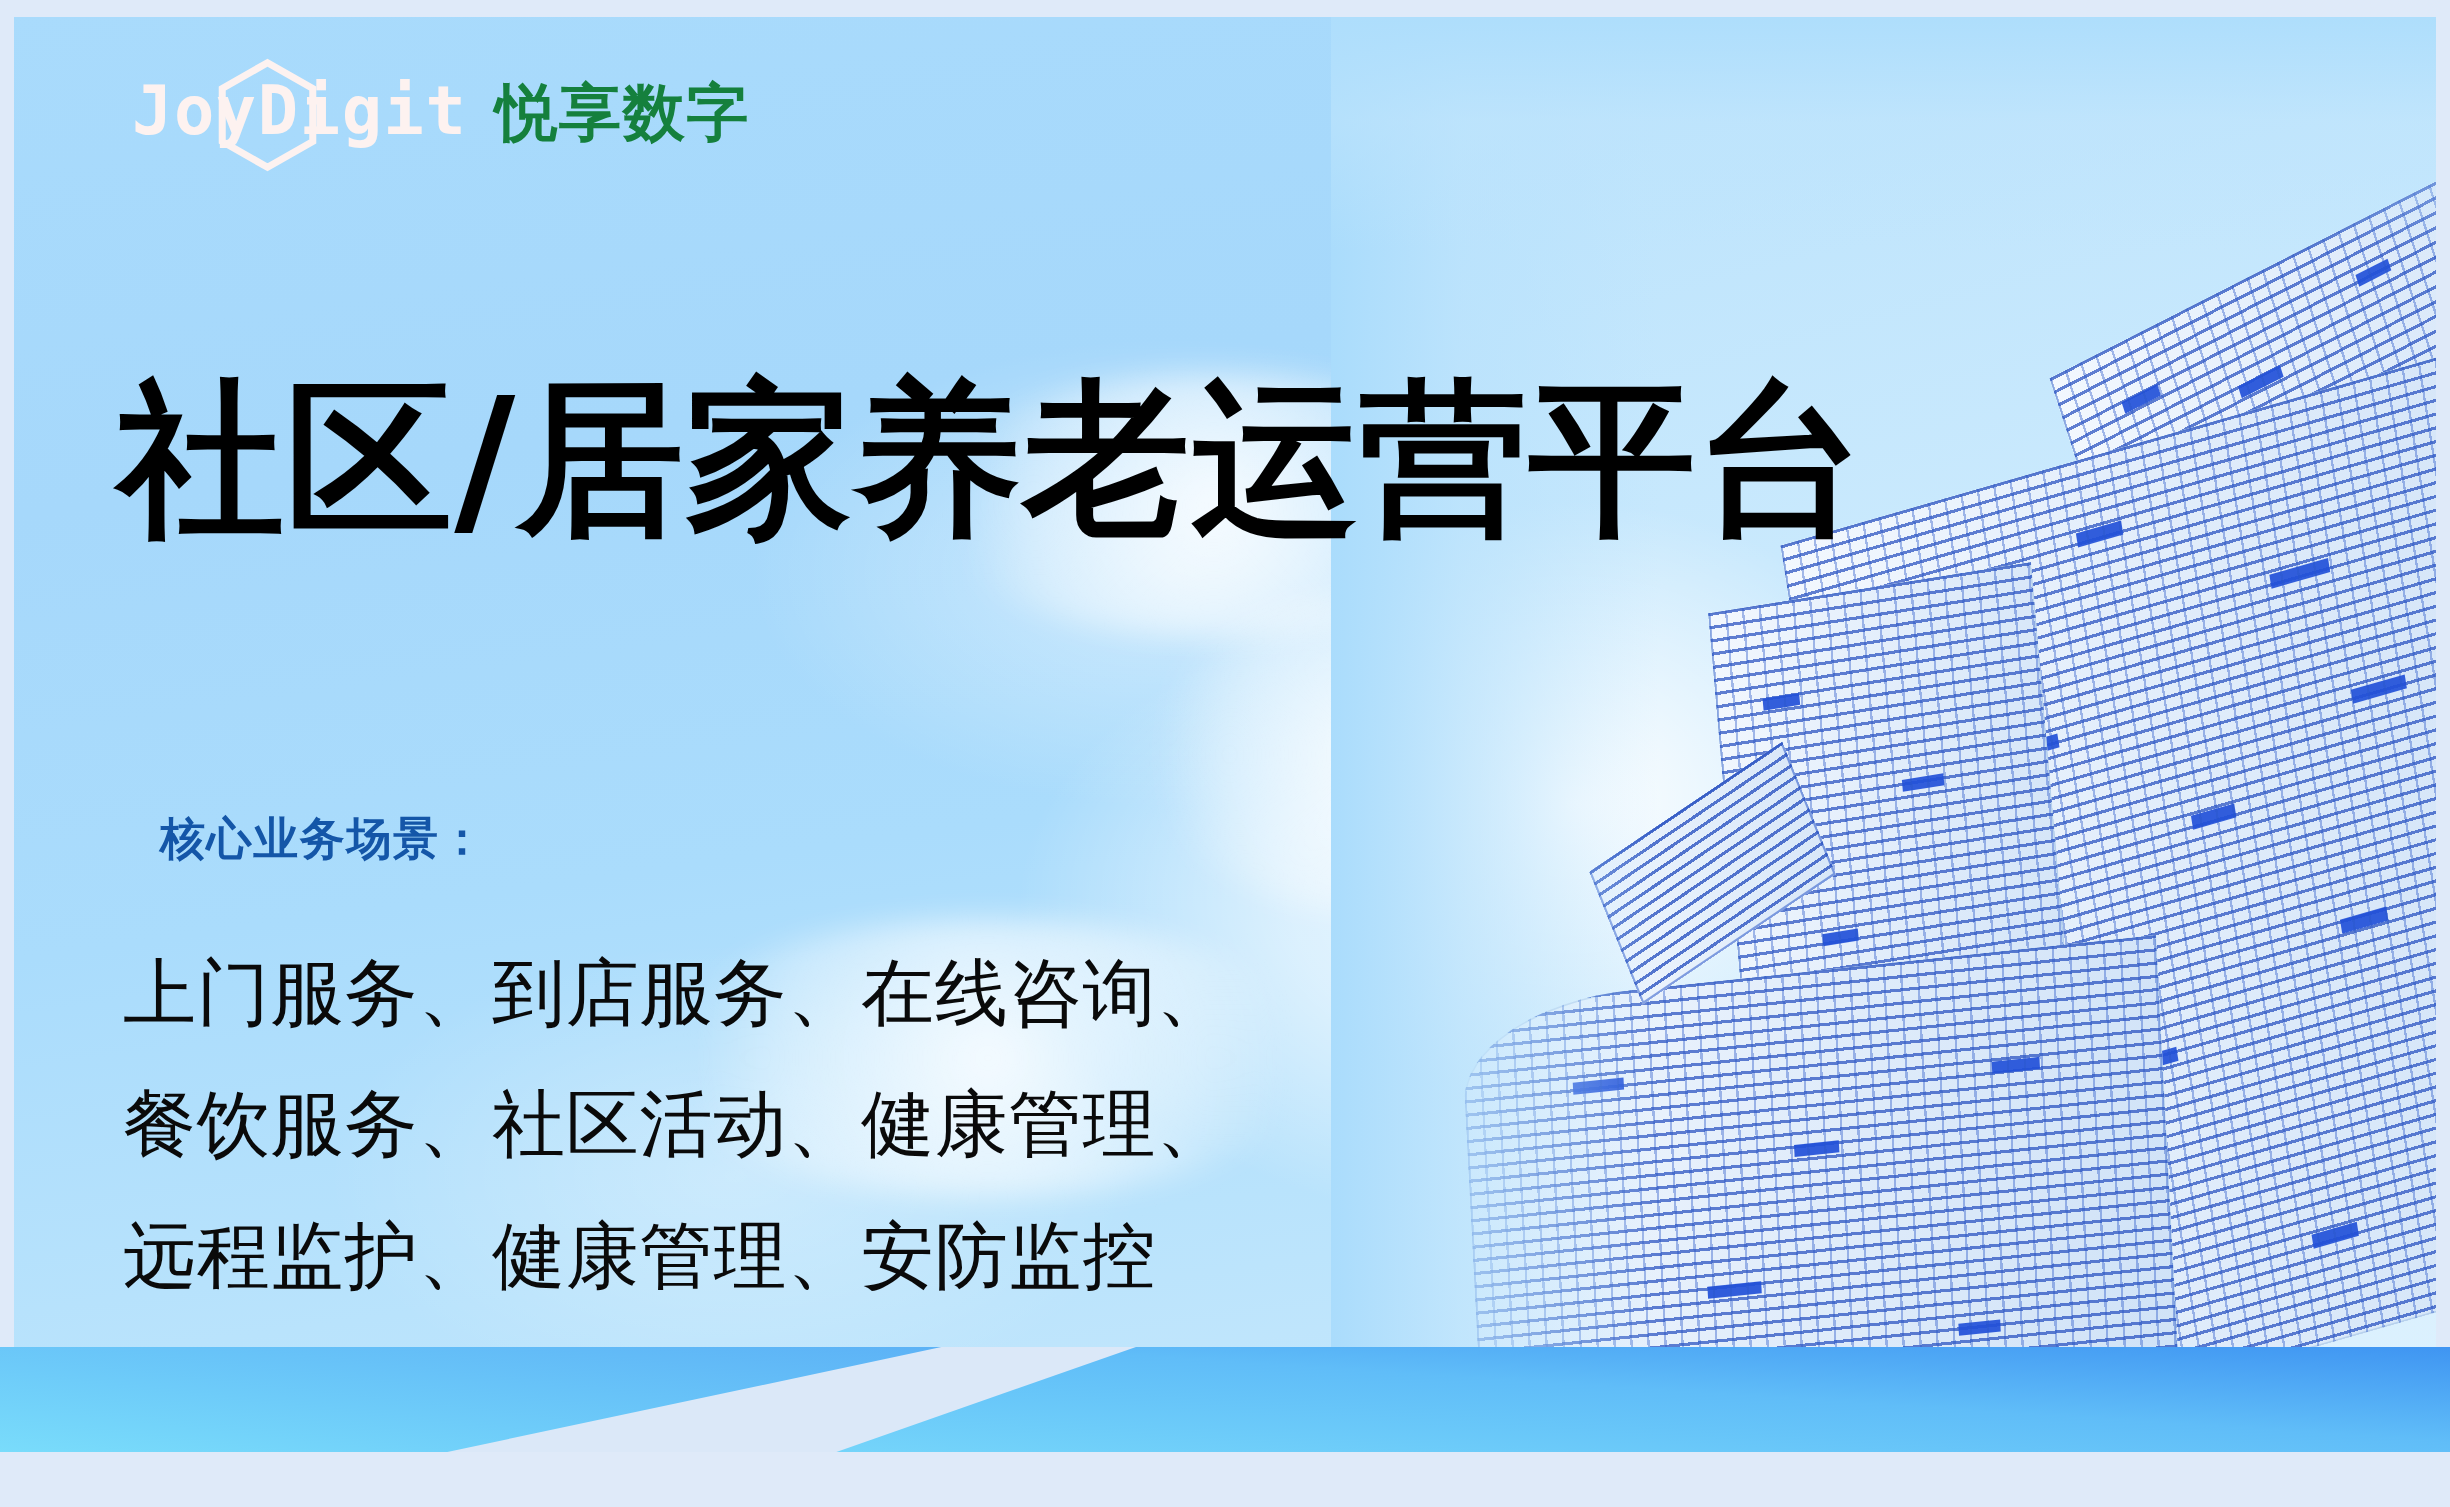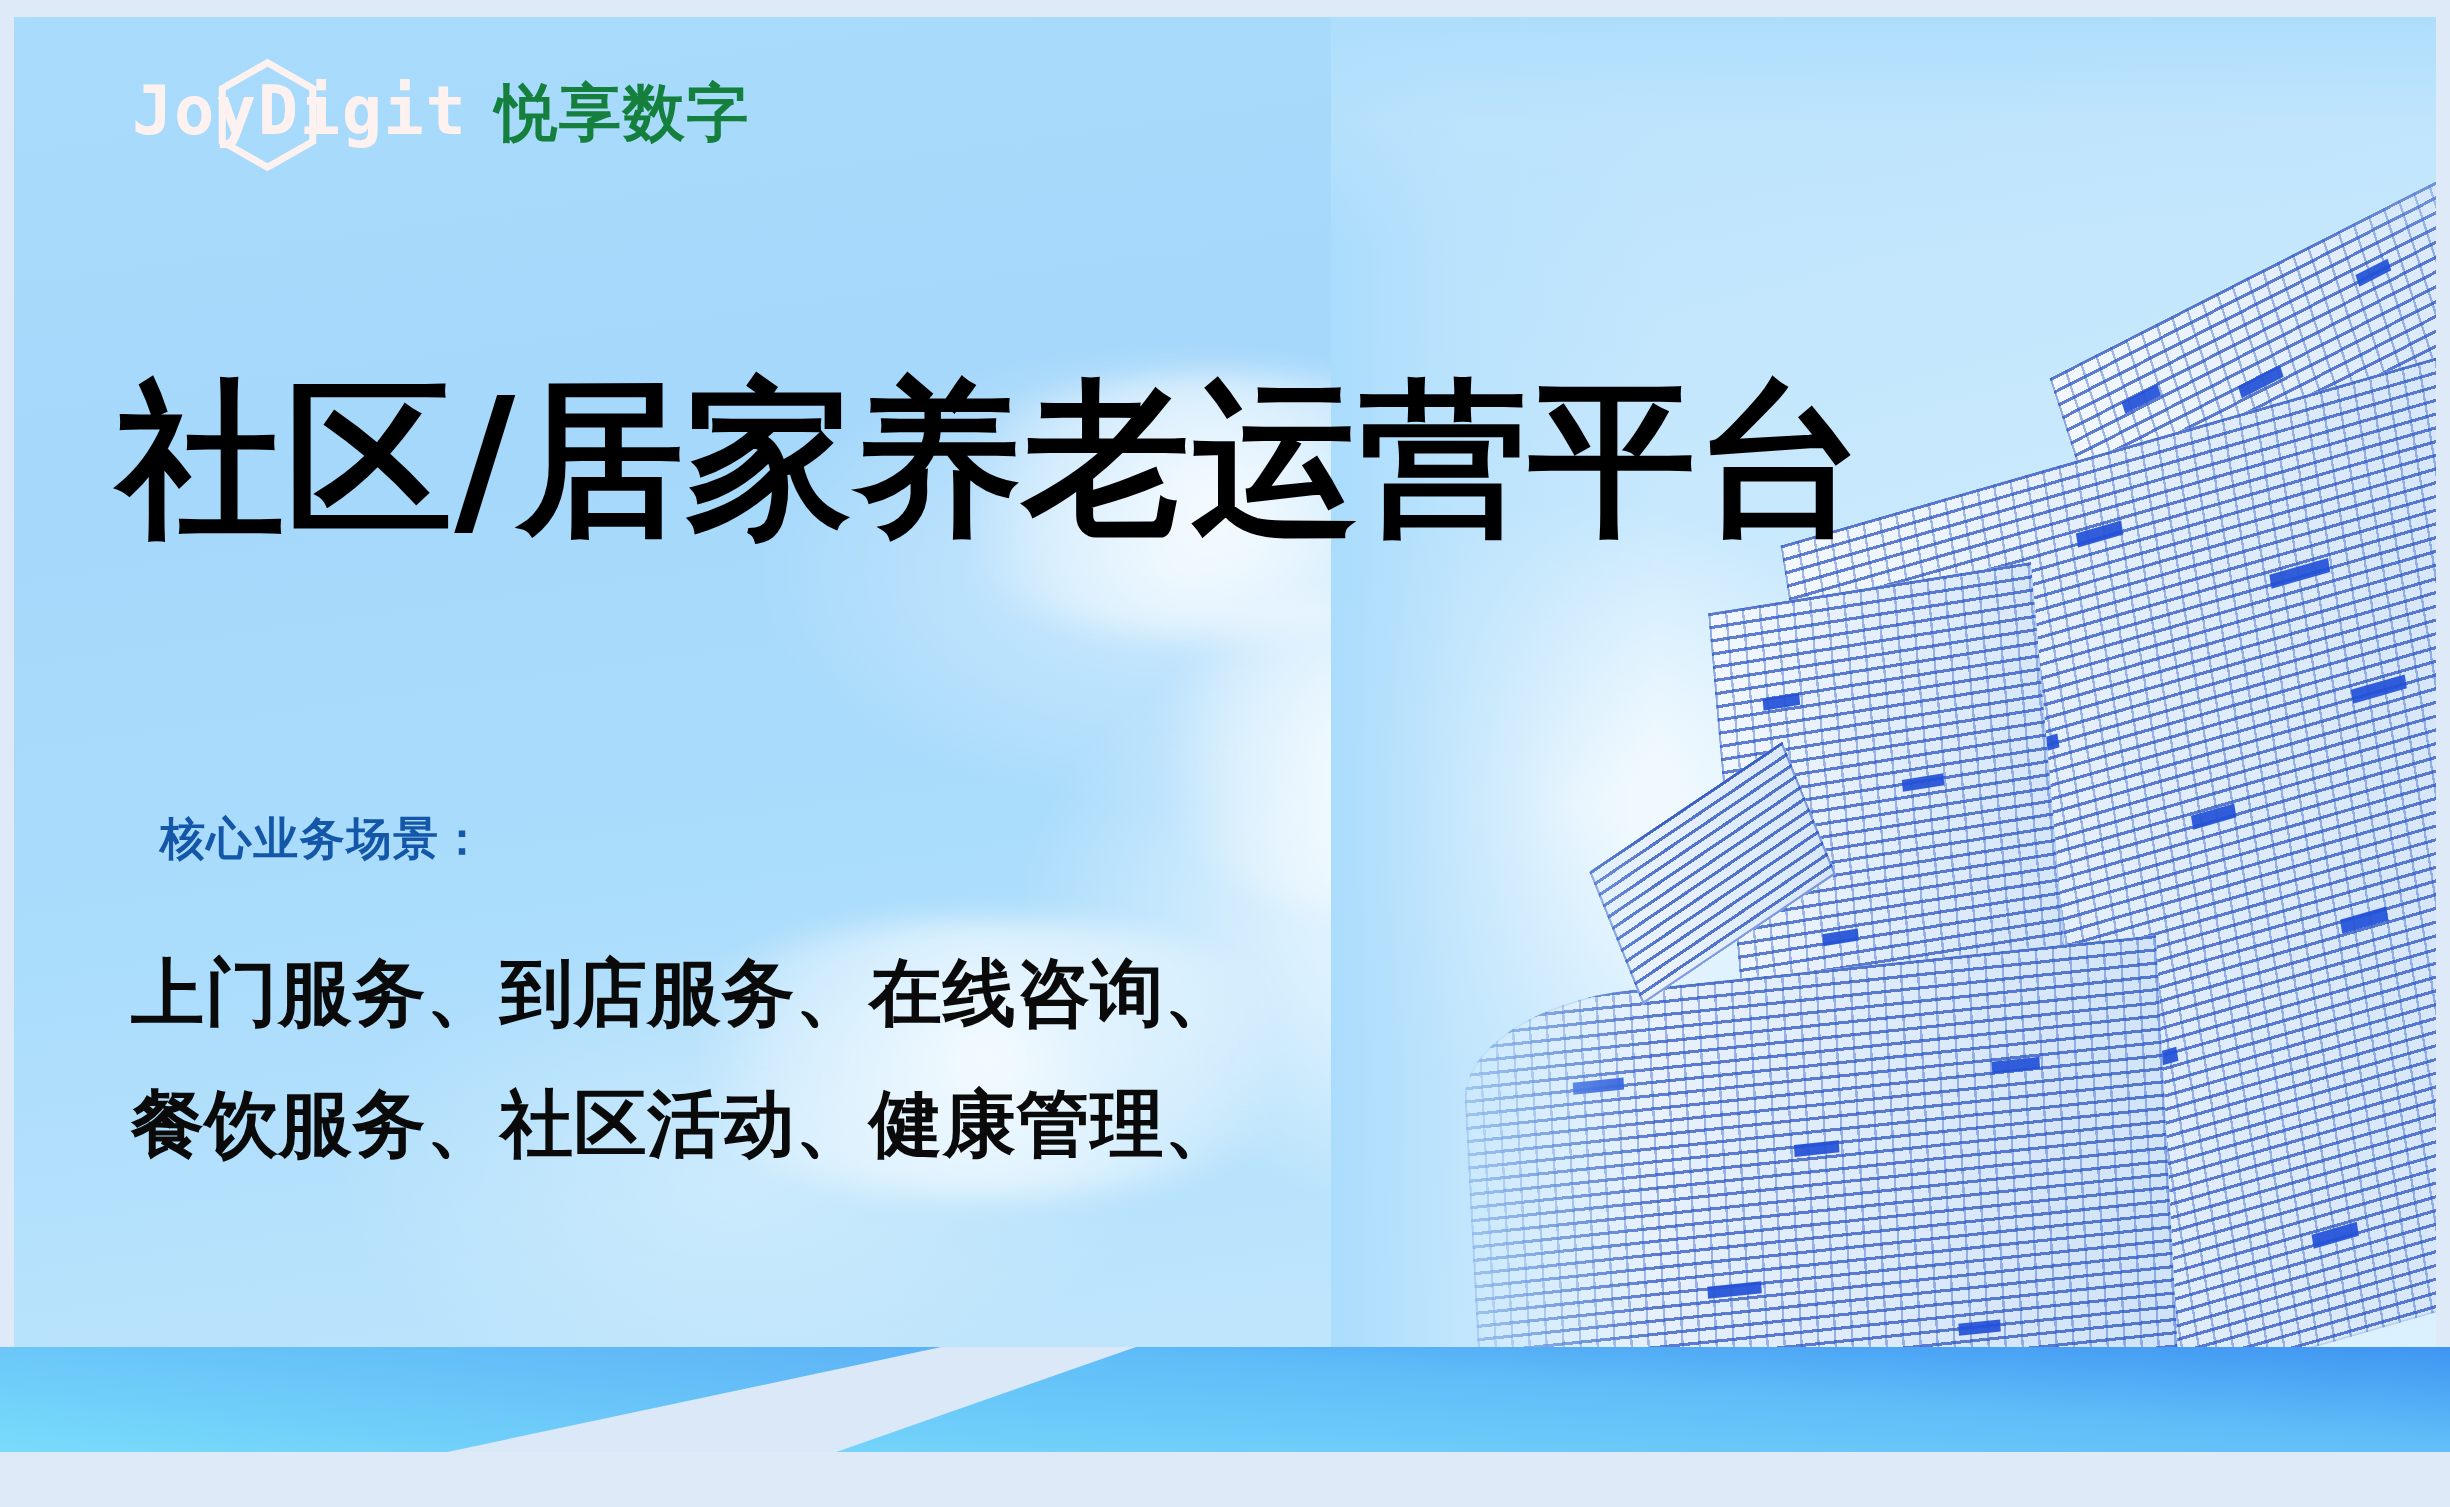--- a/index.html
+++ b/index.html
@@ -268,27 +268,26 @@
     white-space: nowrap;
   }
 
   
   .scenario-list {
     position: absolute;
     left: 123px;
     top: 927px;
     z-index: 6;
     font-family: "DejaVu Sans", sans-serif;
-    font-weight: bold;
+    font-weight: normal;
     font-size: 73px;
     line-height: 1.80;
     color: #0a0a0a;
     letter-spacing: 0.8px;
     white-space: nowrap;
-    margin-left: 8px;
   }
   .scenario-line { display: block; }
 
   
   .ribbon {
     position: absolute;
     left: 0;
     bottom: 56px;
     width: 100%;
     height: 105px;
@@ -369,20 +368,21 @@
     </span>
   </div>
 
   <h1 class="headline">社区/居家养老运营平台</h1>
 
   <h2 class="section-heading" style="color:#1456a8;">核心业务场景：</h2>
 
   <div class="scenario-list">
     <span class="scenario-line">上门服务、到店服务、在线咨询、</span>
     <span class="scenario-line">餐饮服务、社区活动、健康管理、</span>
+    <span class="scenario-line">远程监护、健康管理、安防监控</span>
   </div>
 
   <div class="ribbon">
     <svg viewBox="0 0 3149 135" preserveAspectRatio="none" aria-hidden="true">
       <defs>
         <linearGradient id="gL" x1="0" y1="1" x2="1" y2="0">
           <stop offset="0" stop-color="#79dcfb"></stop>
           <stop offset="1" stop-color="#5cb2f6"></stop>
         </linearGradient>
         <linearGradient id="gR" x1="0" y1="1" x2="1" y2="0">

